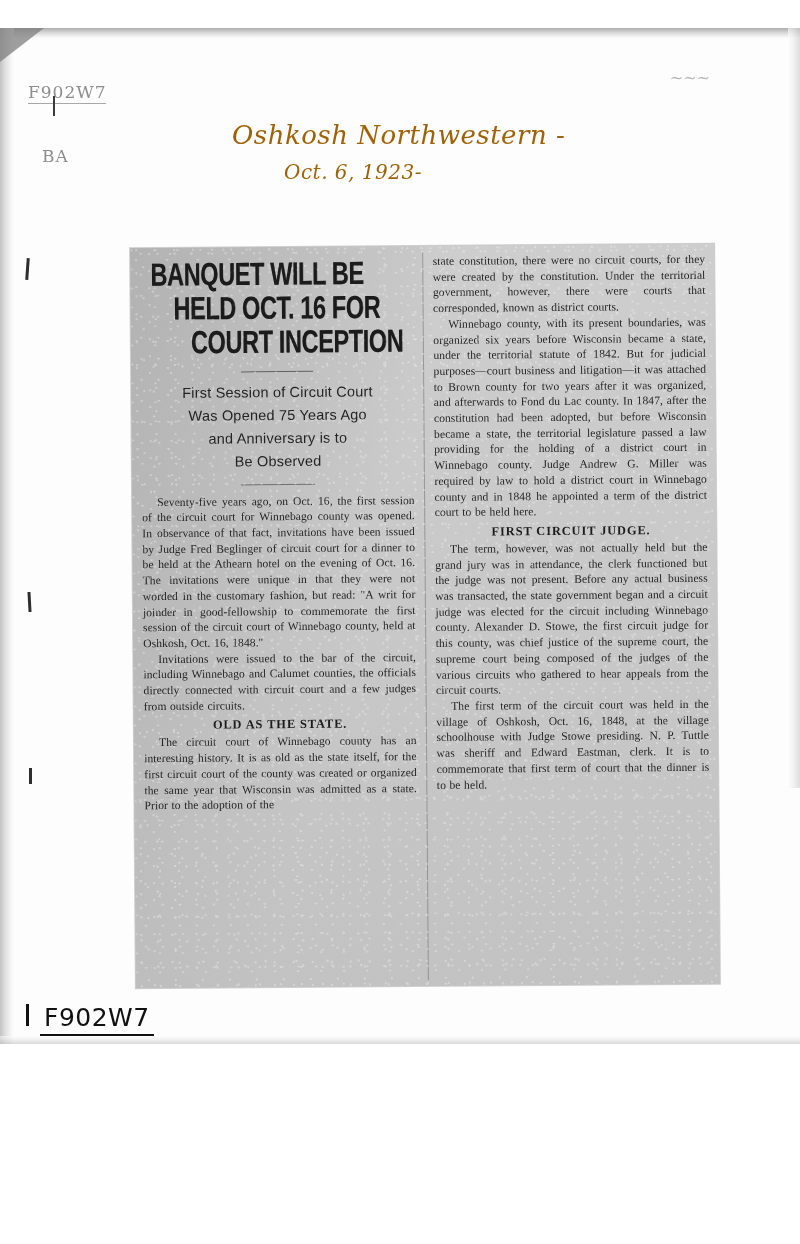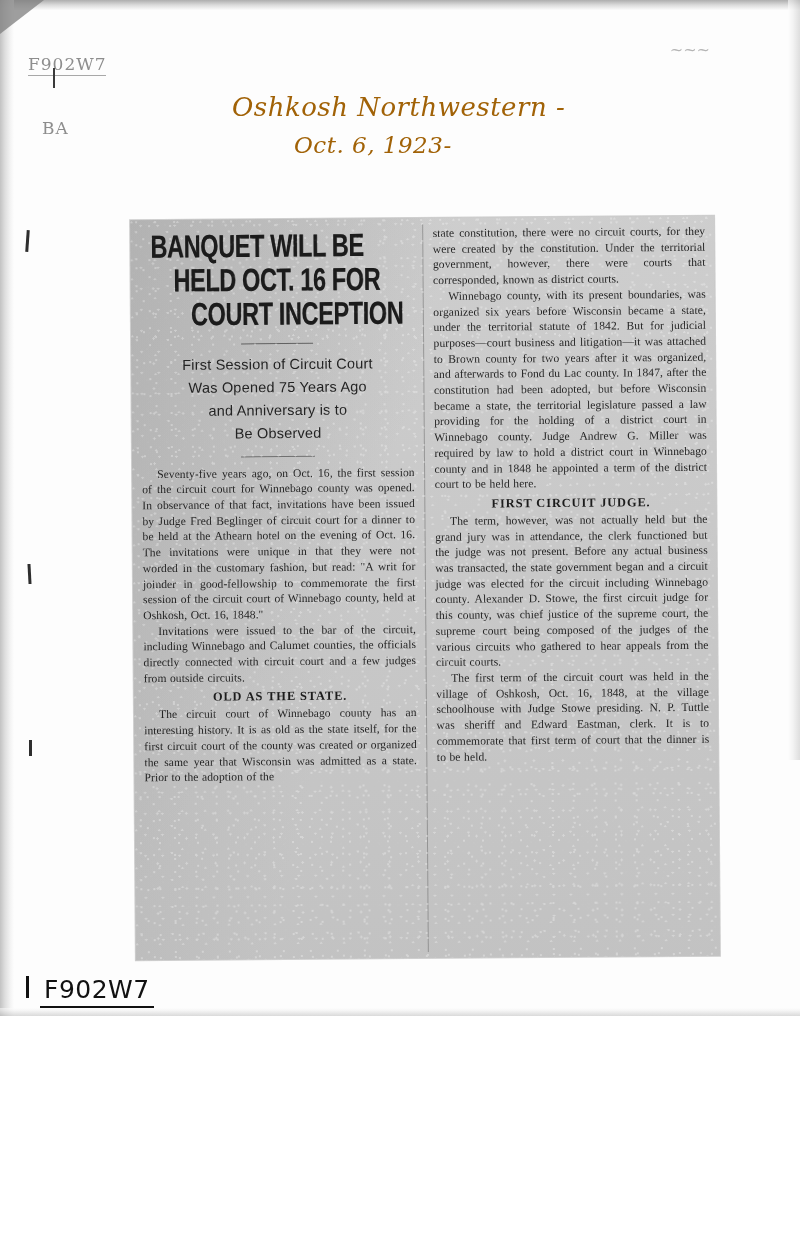--- a/index.html
+++ b/index.html
@@ -9,20 +9,21 @@
   }
   body {
     font-family: "Liberation Serif", serif;
   }
   .page {
     position: relative;
     width: 800px;
     height: 1016px;
     background: #fdfdfd;
     overflow: hidden;
+    margin-top: 28px;
   }
 
   
   .scan-edge-left {
     position: absolute;
     left: 0; top: 0;
     width: 14px; height: 1244px;
     background: linear-gradient(90deg, #b8b8b8 0%, #d8d8d8 35%, #f2f2f2 75%, #fdfdfd 100%);
     opacity: .85;
   }
@@ -95,23 +96,23 @@
     background: #3a3a3a;
     position: absolute;
   }
 
   #handwritten-title {
     left: 232px;
     top: 92px;
     font-size: 26px;
   }
   #handwritten-date {
-    left: 294px;
+    left: 284px;
     top: 132px;
-    font-size: 23px;
+    font-size: 20px;
   }
   #top-right-mark {
     right: 90px;
     top: 40px;
     font-size: 16px;
     color: #b5b5b5;
     font-style: italic;
   }
 
   

